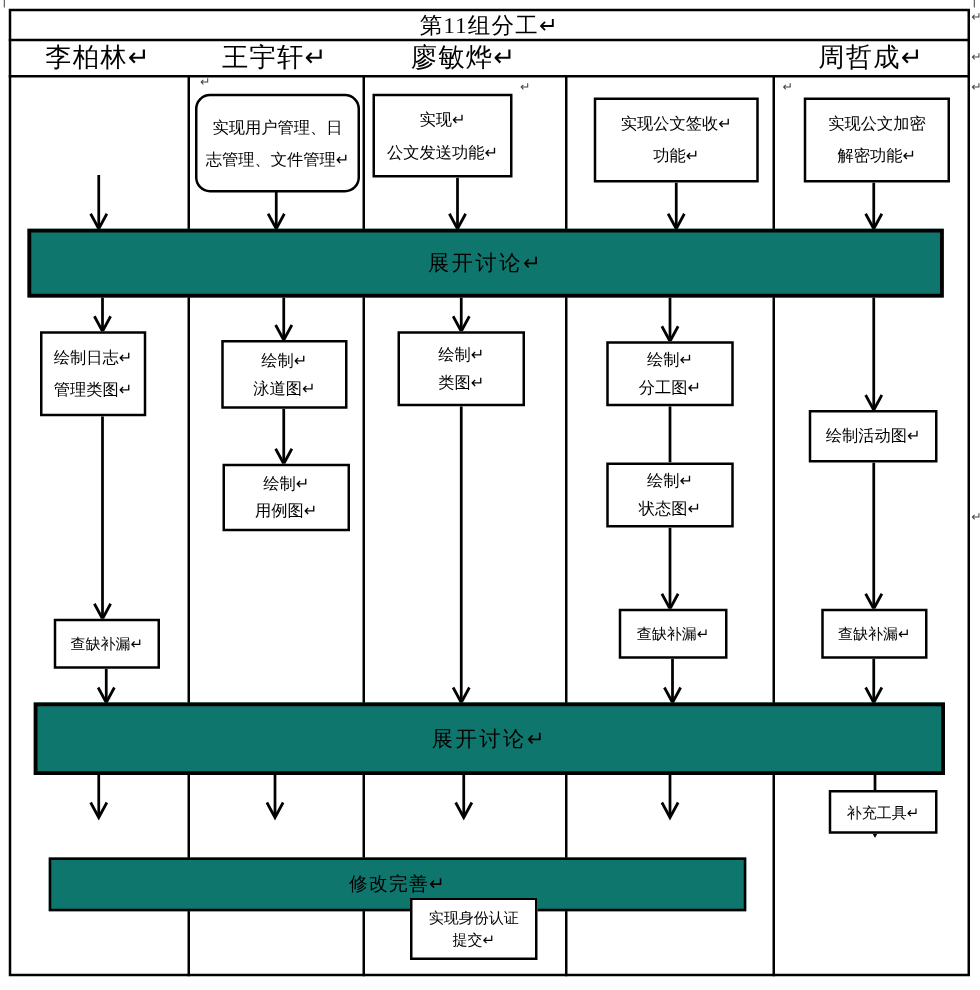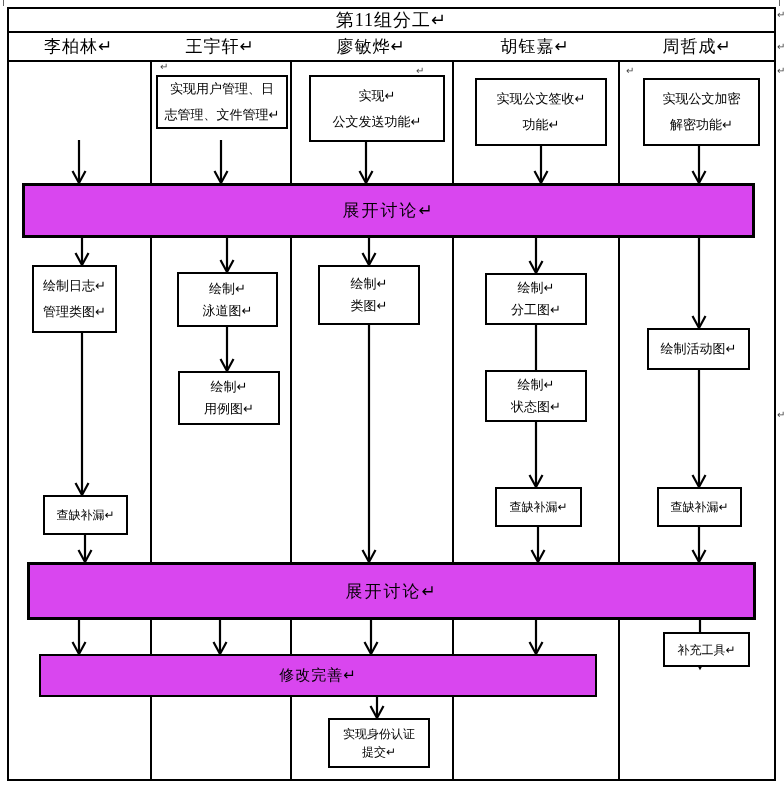--- a/index.html
+++ b/index.html
@@ -16,33 +16,33 @@
   .hline { position:absolute; left:7px; width:769px; height:2px; background:#000; z-index:1; }
   .sep   { position:absolute; top:60px; height:721px; width:2px; background:#000; z-index:1; }
   .title-row {
     position:absolute; left:7px; top:8px; width:769px; height:23px;
     display:flex; align-items:center; justify-content:center;
     font-size:18px; letter-spacing:1px; z-index:2;
   }
   .header-cell {
     position:absolute; top:32px; height:28px;
     display:flex; align-items:center; justify-content:center;
-    font-size:17px; letter-spacing:1px; z-index:2;
+    font-size:21px; letter-spacing:1px; z-index:2;
   }
   
   .node {
     position:absolute; border:2px solid #000; background:#fff;
     display:flex; align-items:center; justify-content:center;
     text-align:center; white-space:pre-line;
     font-size:13px; line-height:26px; z-index:3; box-sizing:border-box;
   }
   .node.compact { line-height:22px; }
   .node.small { font-size:12px; line-height:18px; }
   .band {
-    position:absolute; border:3px solid #000; background:#d946ef;
+    position:absolute; border:3px solid #000; background:#0f766e;
     display:flex; align-items:center; justify-content:center;
     font-size:17px; letter-spacing:2px; z-index:3; box-sizing:border-box;
   }
   .band.light { font-size:15px; letter-spacing:1px; }
   .arrows { position:absolute; left:0; top:0; z-index:2; }
   .pmark { position:absolute; font-size:10px; color:#444; z-index:4; line-height:10px; }
   .corner-tick { position:absolute; background:#666; z-index:4; }
 </style>
 </head>
 <body>
@@ -57,21 +57,20 @@
   <div class="hline" style="top:60px;"></div>
   <div class="sep" style="left:150px;"></div>
   <div class="sep" style="left:290px;"></div>
   <div class="sep" style="left:452px;"></div>
   <div class="sep" style="left:618px;"></div>
 
   <div class="title-row">第11组分工↵</div>
   <div class="header-cell" style="left:7px;width:143px;">李柏林↵</div>
   <div class="header-cell" style="left:150px;width:140px;">王宇轩↵</div>
   <div class="header-cell" style="left:290px;width:162px;">廖敏烨↵</div>
-  <div class="header-cell" style="left:452px;width:166px;">胡钰嘉↵</div>
   <div class="header-cell" style="left:618px;width:158px;text-align:center;">周哲成↵</div>
 
   <svg class="arrows" width="784" height="792" viewBox="0 0 784 792">
     <g stroke="#000" stroke-width="2.2" fill="none">
 
       <g>
           <line x1="79" y1="140" x2="79" y2="182"></line>
           <polyline points="72.5,171 79,183 85.5,171"></polyline>
         </g>
       <g>
@@ -170,23 +169,23 @@
           <polyline points="693.5,656 700,668 706.5,656"></polyline>
         </g>
 
       <g>
           <line x1="377" y1="697" x2="377" y2="717"></line>
           <polyline points="370.5,706 377,718 383.5,706"></polyline>
         </g>
     </g>
   </svg>
 
-  <div class="node" style="left:156px;top:75px;width:132px;height:54px;">实现用户管理、日
+  <div class="node" style="left:156px;top:75px;width:132px;height:79px;border-radius:12px;">实现用户管理、日
 志管理、文件管理↵</div>
-  <div class="node" style="left:309px;top:75px;width:136px;height:67px;">实现↵
+  <div class="node" style="left:298px;top:75px;width:112px;height:67px;">实现↵
 公文发送功能↵</div>
   <div class="node" style="left:475px;top:78px;width:132px;height:68px;">实现公文签收↵
 功能↵</div>
   <div class="node" style="left:643px;top:78px;width:117px;height:68px;">实现公文加密
 解密功能↵</div>
 
   <div class="band" style="left:22px;top:183px;width:733px;height:55px;">展开讨论↵</div>
 
   <div class="node" style="left:32px;top:265px;width:85px;height:68px;">绘制日志↵
 管理类图↵</div>
@@ -201,21 +200,21 @@
   <div class="node compact" style="left:485px;top:370px;width:102px;height:52px;">绘制↵
 状态图↵</div>
   <div class="node compact" style="left:647px;top:328px;width:103px;height:42px;">绘制活动图↵</div>
 
   <div class="node small" style="left:43px;top:495px;width:85px;height:40px;">查缺补漏↵</div>
   <div class="node small" style="left:495px;top:487px;width:87px;height:40px;">查缺补漏↵</div>
   <div class="node small" style="left:657px;top:487px;width:85px;height:40px;">查缺补漏↵</div>
 
   <div class="band" style="left:27px;top:562px;width:729px;height:58px;">展开讨论↵</div>
 
-  <div class="band light" style="left:39px;top:654px;width:558px;height:43px;border-width:2px;">修改完善↵</div>
+  <div class="band light" style="left:39px;top:686px;width:558px;height:43px;border-width:2px;">修改完善↵</div>
 
   <div class="node small" style="left:328px;top:718px;width:102px;height:50px;border-width:2.5px;">实现身份认证
 提交↵</div>
   <div class="node small" style="left:663px;top:632px;width:87px;height:35px;">补充工具↵</div>
 
   <div class="pmark" style="left:160px;top:62px;">↵</div>
   <div class="pmark" style="left:416px;top:66px;">↵</div>
   <div class="pmark" style="left:626px;top:66px;">↵</div>
   <div class="pmark" style="left:777px;top:10px;">↵</div>
   <div class="pmark" style="left:777px;top:42px;">↵</div>

